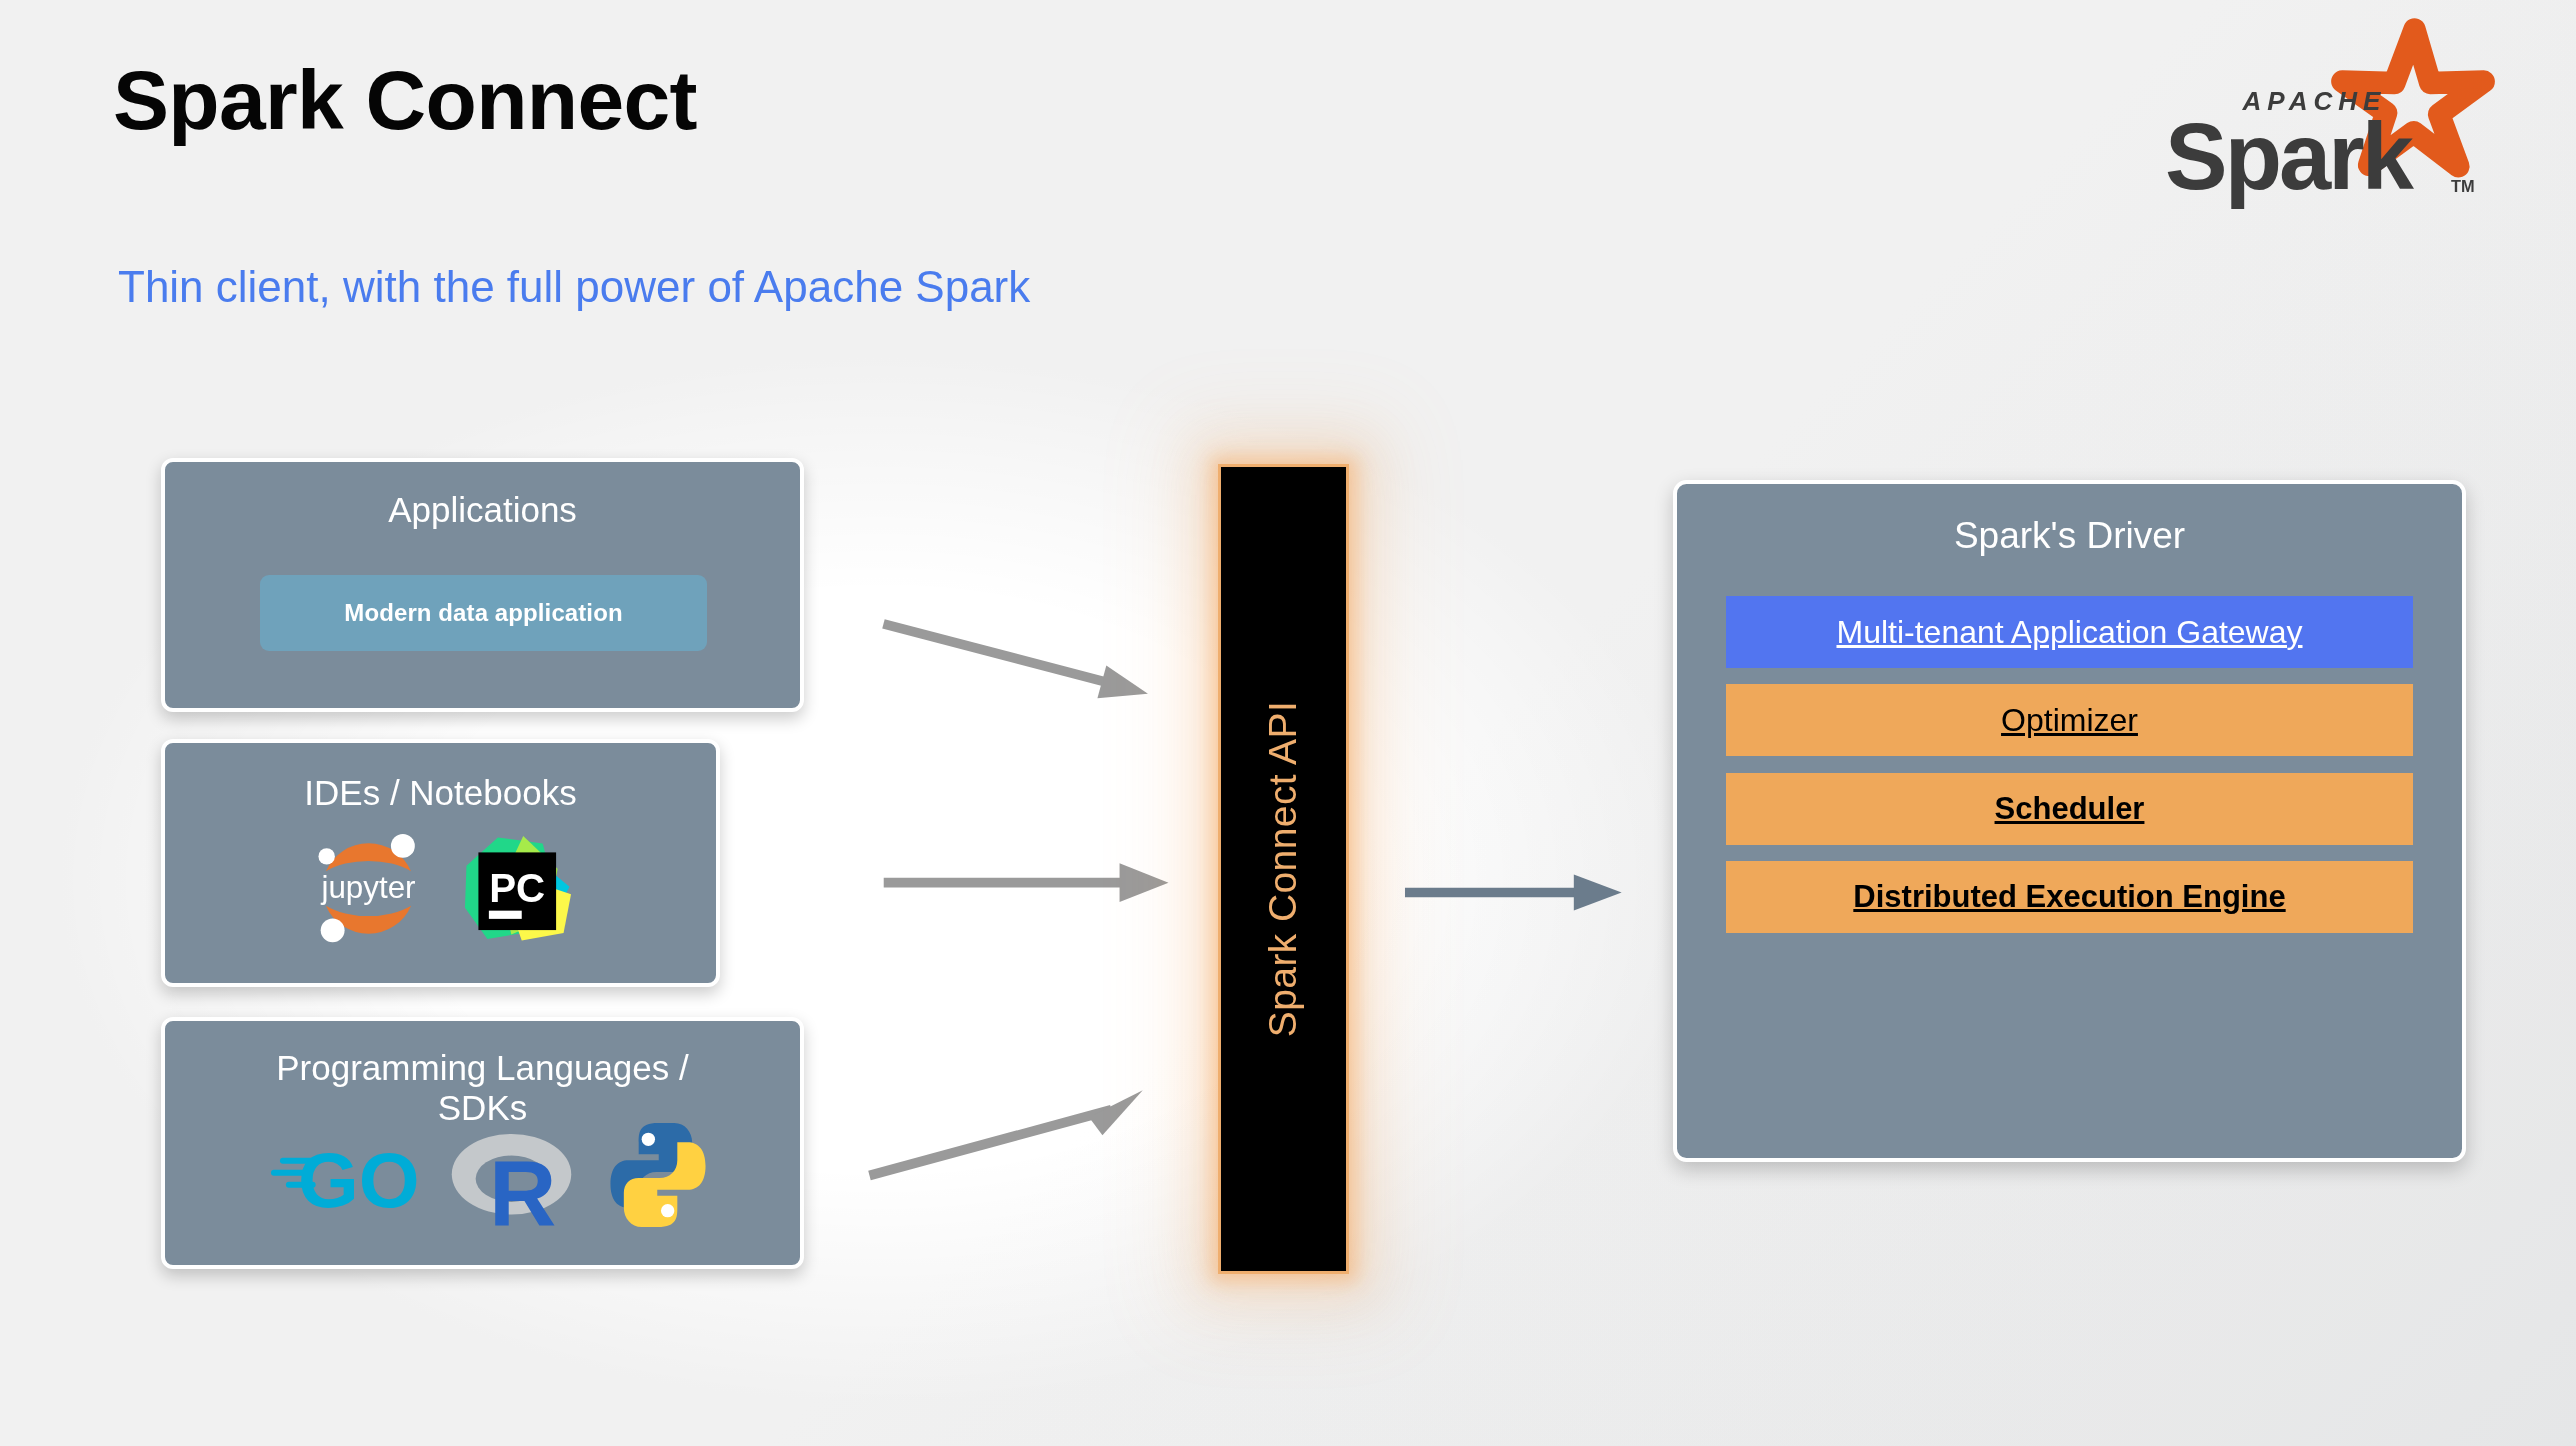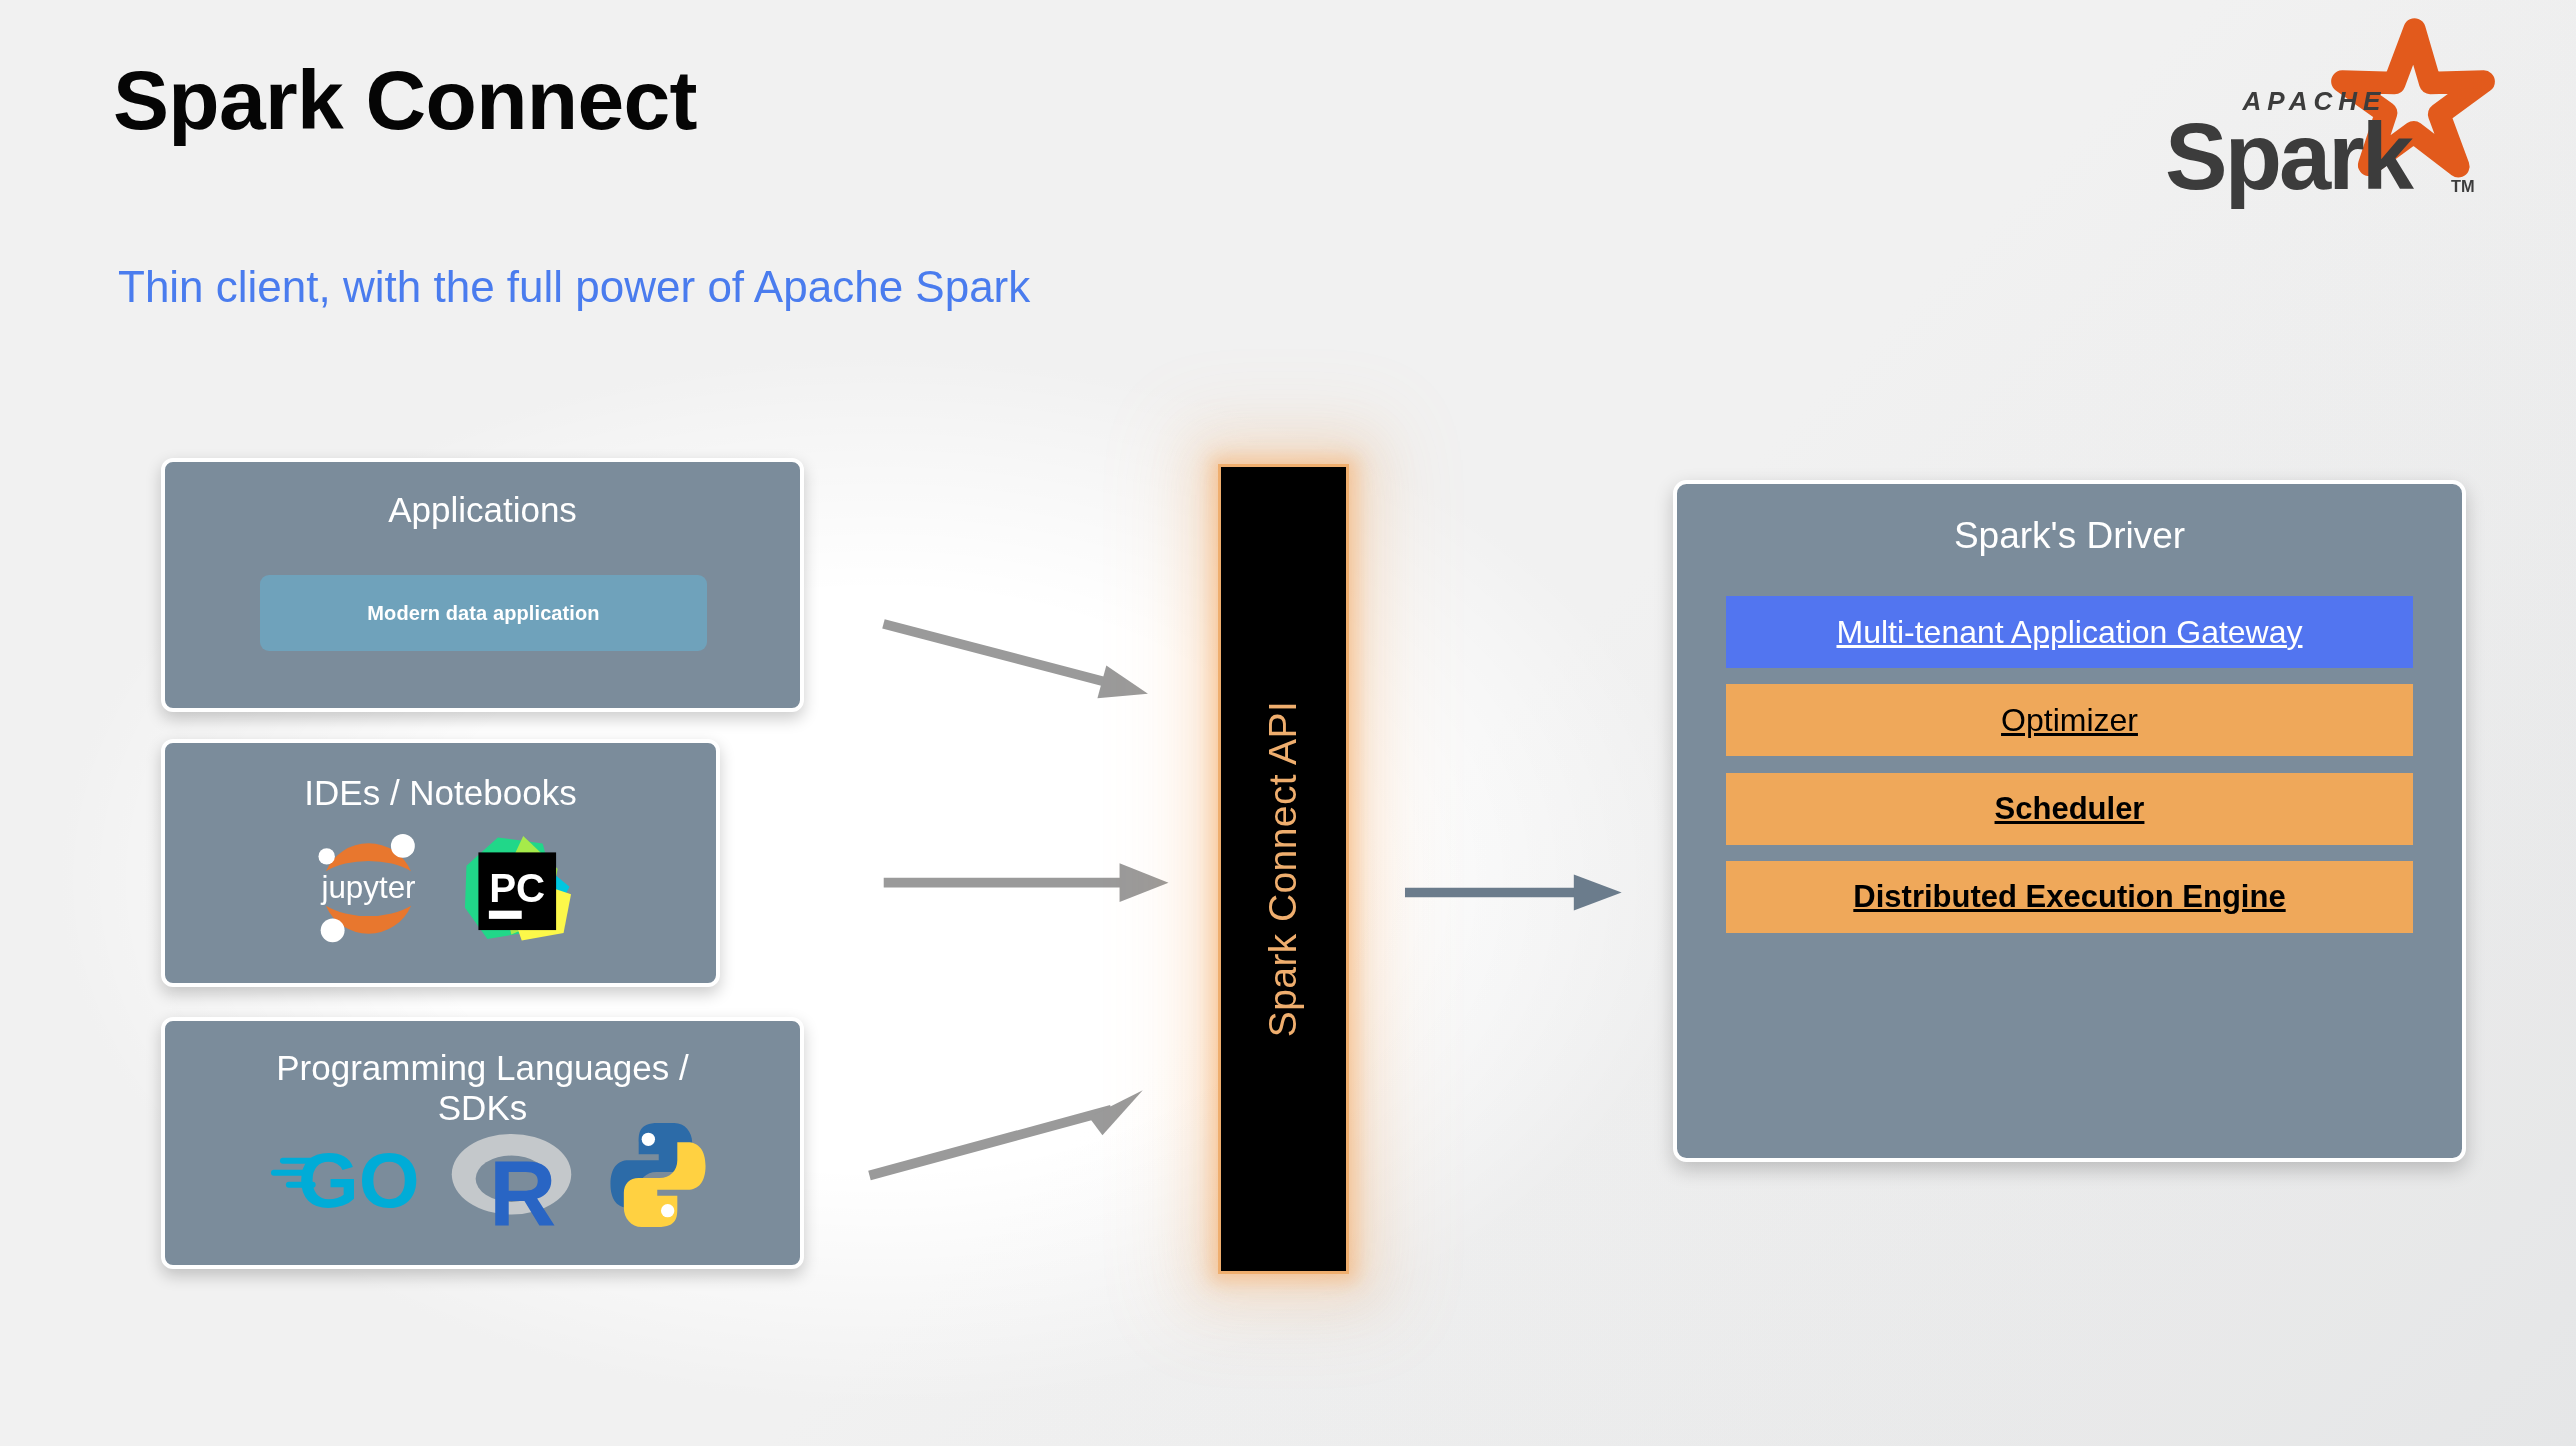--- a/index.html
+++ b/index.html
@@ -83,21 +83,21 @@
     left: 95px;
     top: 113px;
     width: 447px;
     height: 76px;
     background: #6fa2bb;
     border-radius: 9px;
     display: flex;
     align-items: center;
     justify-content: center;
     color: #ffffff;
-    font-size: 20px;
+    font-size: 24px;
     font-weight: 700;
     letter-spacing: 0.1px;
   }
 
   
   .logo-row {
     position: absolute;
     left: 0; right: 0;
     display: flex;
     align-items: center;

